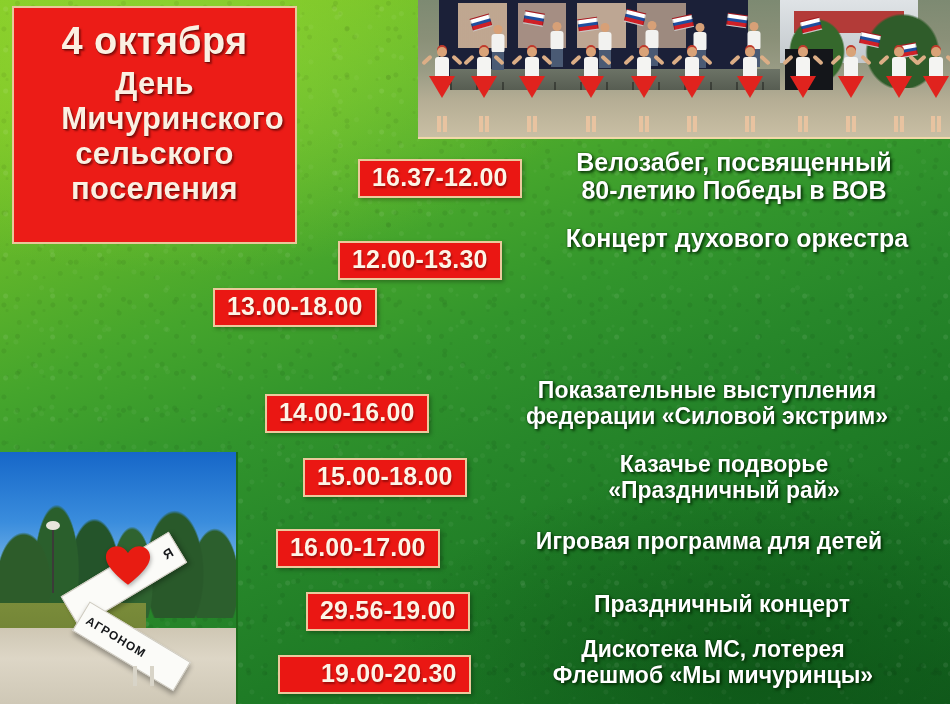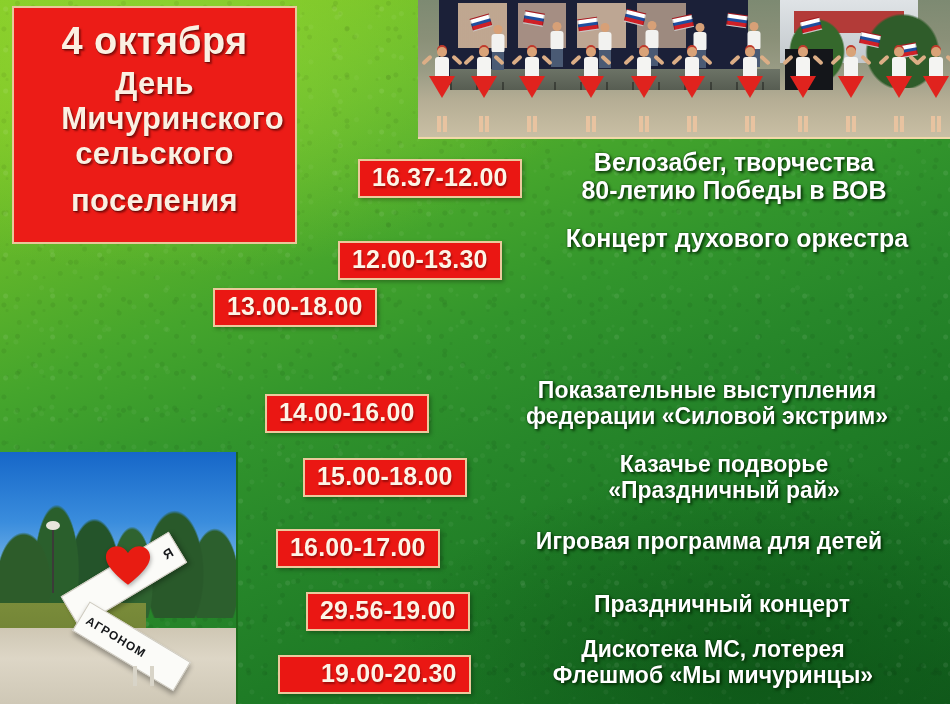--- a/index.html
+++ b/index.html
@@ -78,21 +78,21 @@
     font-weight: bold;
     text-align: center;
     line-height: 1.04;
     letter-spacing: 0.3px;
     text-shadow: 2px 2px 2px rgba(70,0,0,0.55), 0 1px 0 rgba(0,0,0,0.35);
     width: 100%;
   }
   .title-date  { font-size: 38px; margin-bottom: 6px; }
   .title-w1    { font-size: 31px; margin-bottom: 3px; }
   .title-w2    { font-size: 31px; margin-bottom: 3px; padding-left: 36px; }
-  .title-w3    { font-size: 31px; margin-bottom: 15px; }
+  .title-w3    { font-size: 31px; margin-bottom: 3px; }
   .title-w4    { font-size: 31px; }
 
   
   .photo-top {
     position: absolute;
     left: 418px;
     top: 0px;
     width: 532px;
     height: 139px;
     overflow: hidden;
@@ -390,21 +390,21 @@
       </div>
       <div class="sign-post"></div>
       <div class="sign-post2"></div>
     </div>
   </div>
 
   <div class="schedule">
 
     <div class="time-badge" style="left:358px; top:159px;">16.37-12.00</div>
     <div class="event-text" style="left:524px; top:148px; width:420px; font-size:25px;">
-      <span class="ln">Велозабег, творчества</span>
+      <span class="ln">Велозабег, посвященный</span>
       <span class="ln">80-летию Победы в ВОВ</span>
     </div>
 
     <div class="time-badge" style="left:338px; top:241px;">12.00-13.30</div>
     <div class="event-text" style="left:524px; top:224px; width:426px; font-size:25px;">
       <span class="ln">Концерт духового оркестра</span>
     </div>
 
     <div class="time-badge" style="left:213px; top:288px;">13.00-18.00</div>
 

